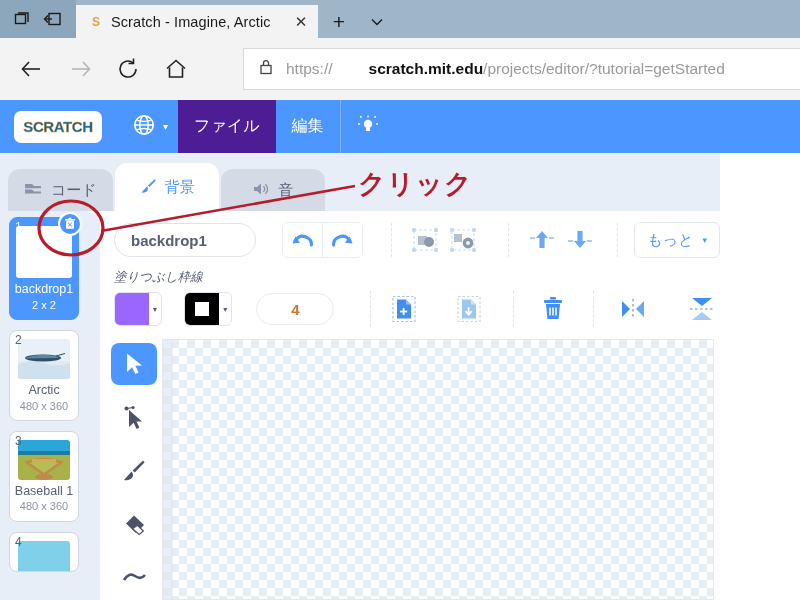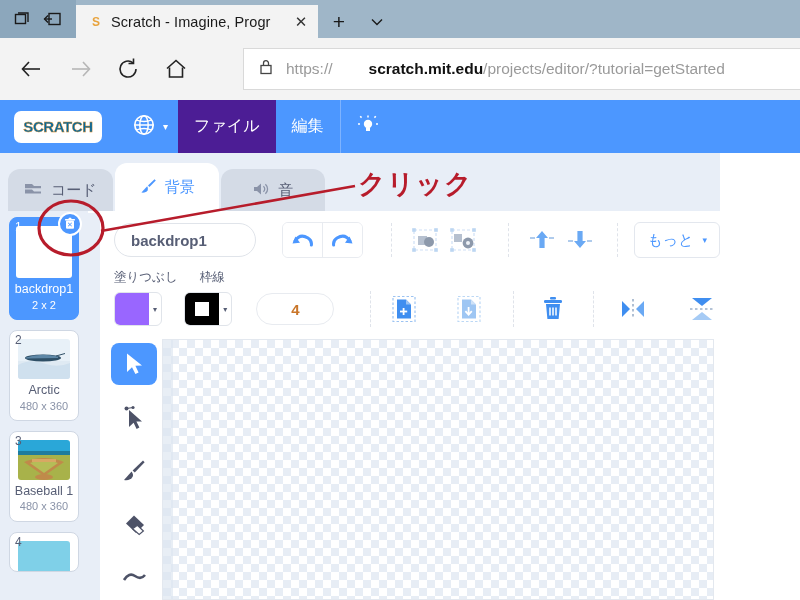--- a/index.html
+++ b/index.html
@@ -204,22 +204,22 @@
     border: 1px solid #e3e7ee; border-radius: 6px;
     display: flex; align-items: center; justify-content: center; gap: 9px;
     font-size: 15px; color: #4c97ff;
   }
 
   .paint-row2 {
     position: absolute; left: 0; top: 58px; right: 0; height: 64px;
   }
   .swlabels {
     position: absolute; left: 14px; top: 0;
-    display: flex; gap: 22px;
-    font-size: 12.5px; color: #575e75;
+    display: flex; 
+    font-size: 12.5px; color: #575e75; font-style: italic;
   }
   .swrow {
     position: absolute; left: 14px; top: 20px; right: 0; height: 40px;
     display: flex; align-items: center;
   }
   .swatch {
     width: 52px; height: 34px;
     border: 1px solid #e0e4ea; border-radius: 6px;
     display: flex; overflow: hidden; background: #fff;
   }
@@ -289,21 +289,21 @@
         <svg width="20" height="20" viewBox="0 0 20 20">
           <rect x="6" y="4.5" width="11" height="11" fill="none" stroke="#1a1a1a" stroke-width="1.4"></rect>
           <line x1="1.5" y1="10" x2="9" y2="10" stroke="#1a1a1a" stroke-width="1.4"></line>
           <polyline points="5,6.5 1.5,10 5,13.5" fill="none" stroke="#1a1a1a" stroke-width="1.4"></polyline>
         </svg>
       </div>
     </div>
 
     <div class="browser-tab">
       <div class="tab-favicon">S</div>
-      <div class="tab-title">Scratch - Imagine, Progr</div>
+      <div class="tab-title">Scratch - Imagine, Arctic</div>
       <div class="tab-close">✕</div>
     </div>
     <div class="tab-newbtn">+</div>
     <div class="tab-menubtn">
       <svg width="18" height="18" viewBox="0 0 18 18">
         <polyline points="4,6.5 9,11.5 14,6.5" fill="none" stroke="#1a1a1a" stroke-width="1.4"></polyline>
       </svg>
     </div>
   </div>
 

